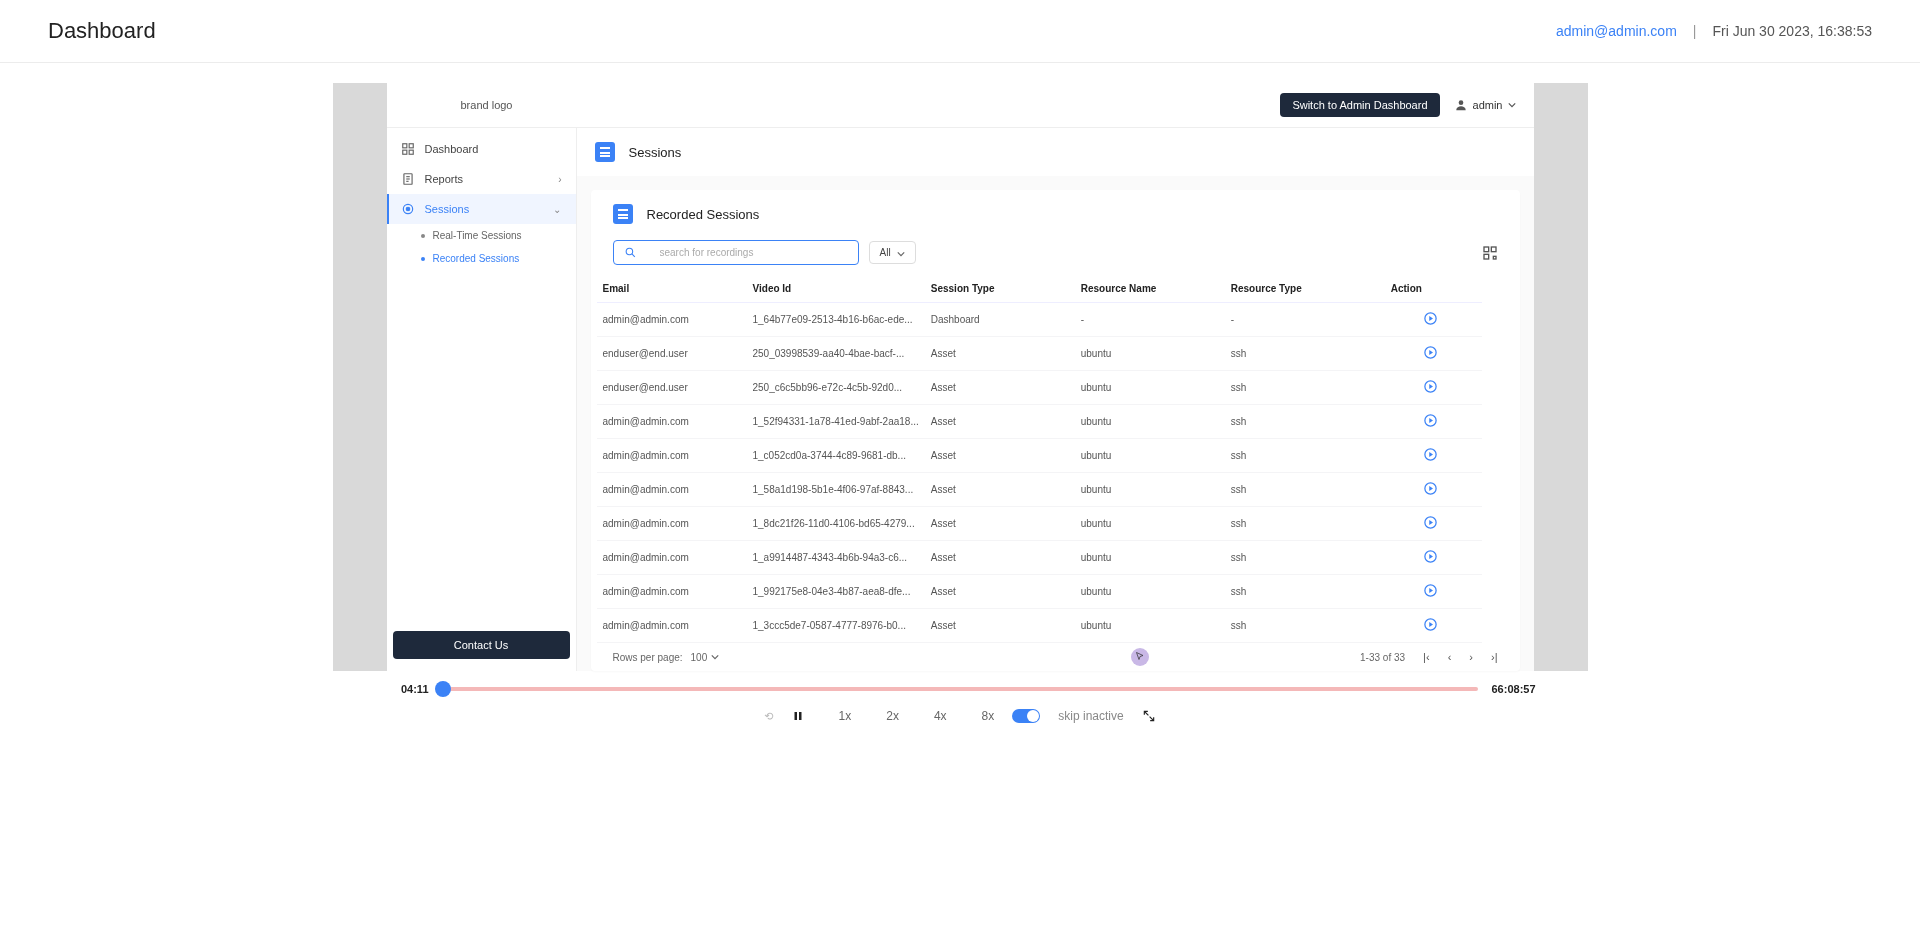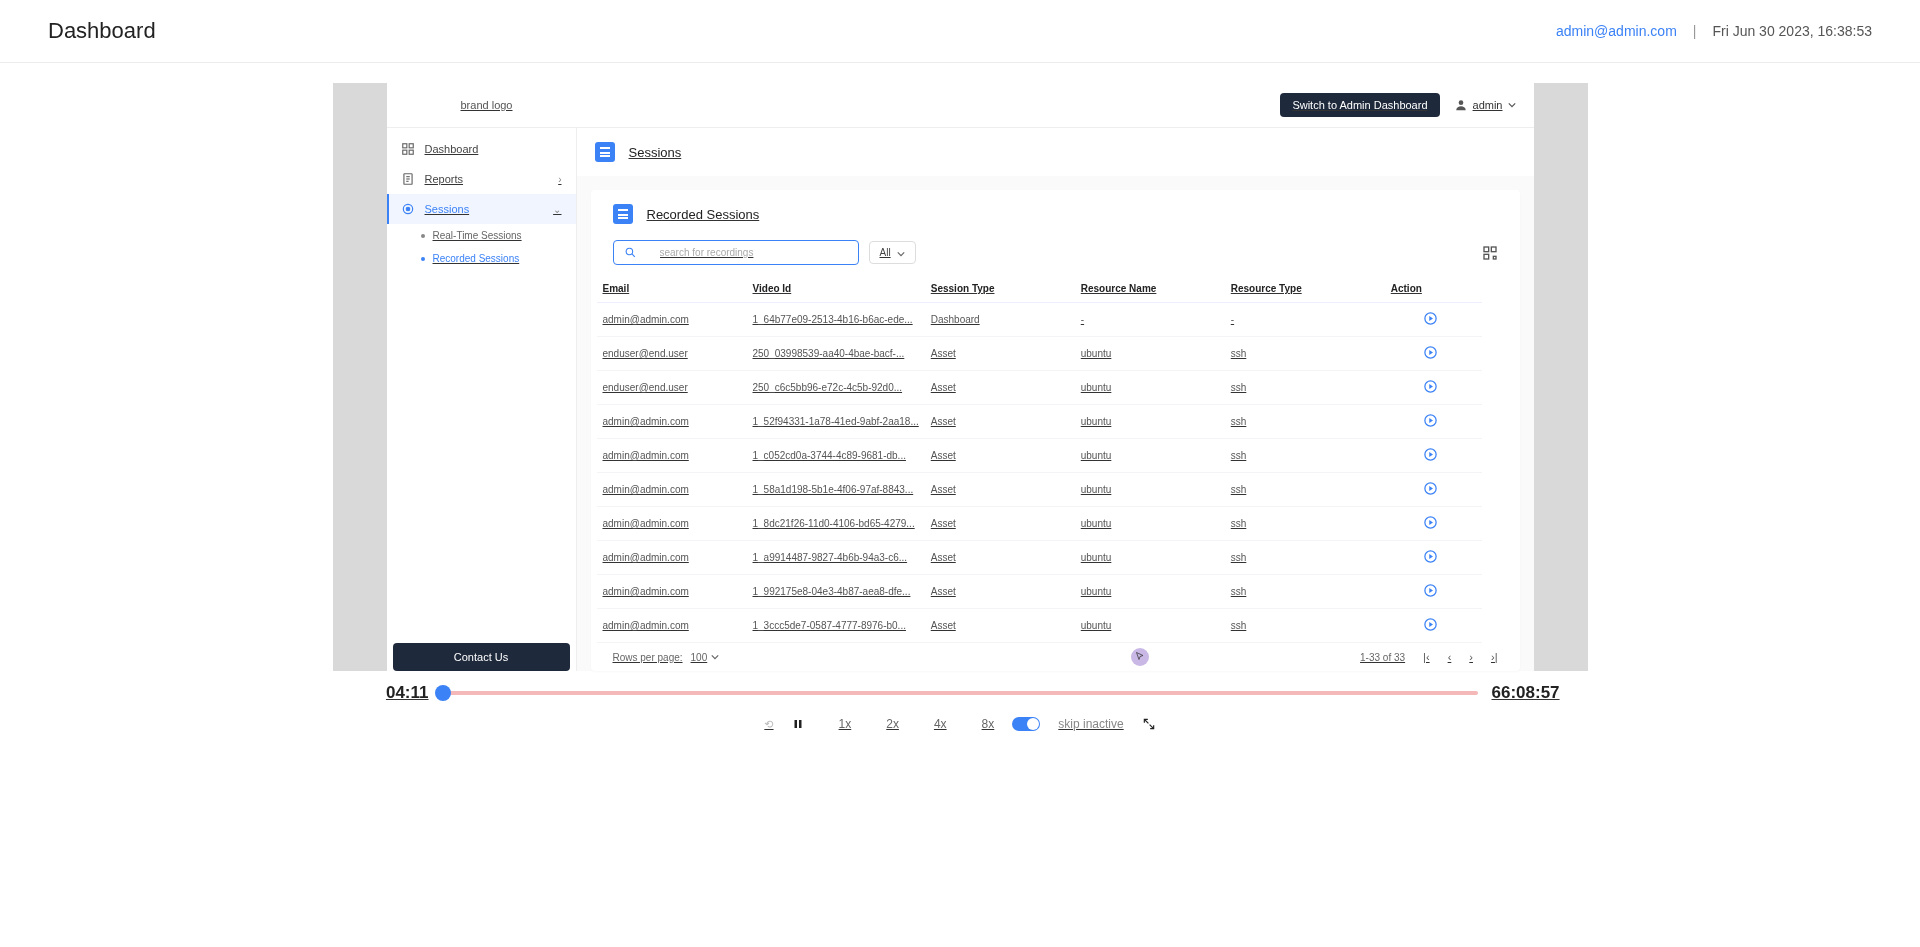--- a/index.html
+++ b/index.html
@@ -11,21 +11,21 @@
   padding: 18px 48px 18px 48px; border-bottom: 1px solid #ececec;
 }
 .top-title { font-size: 22px; font-weight: 400; color: #222; }
 .top-right { display: flex; align-items: center; gap: 16px; font-size: 14px; }
 .top-email { color: #3b82f6; }
 .top-sep { color: #999; }
 .top-date { color: #555; }
 
 
 .stage-wrap { padding-top: 20px; display: flex; justify-content: center; }
-.stage-outer { width: 1255px; text-decoration: underline; }
+.stage-outer { width: 1255px; }
 .stage-grey { background: #d9d9d9; padding: 0 54px; }
 .inner-app { background: #fff; min-height: 560px; position: relative; }
 
 
 .app-header {
   display: flex; justify-content: space-between; align-items: center;
   padding: 10px 18px; border-bottom: 1px solid #eee;
 }
 .brand { font-size: 11px; color: #555; padding-left: 56px; }
 .app-header-right { display: flex; align-items: center; gap: 14px; }
@@ -43,21 +43,21 @@
   display: flex; align-items: center; gap: 10px; padding: 8px 14px;
   font-size: 11px; color: #444; cursor: pointer;
 }
 .side-item .chev { margin-left: auto; font-size: 10px; color: #888; }
 .side-item.active { background: #f0f5ff; color: #3b82f6; border-left: 2px solid #3b82f6; padding-left: 12px; }
 .side-sub { padding: 6px 14px 6px 34px; font-size: 10px; color: #666; display:flex; align-items:center; gap:8px; cursor:pointer;}
 .side-sub.active { color: #3b82f6; }
 .side-sub .dot { width:4px;height:4px;border-radius:50%;background:#888; }
 .side-sub.active .dot { background:#3b82f6; }
 .contact-btn {
-  position: absolute; bottom: 0; left: 6px; right: 6px;
+  position: absolute; bottom: 12px; left: 6px; right: 6px;
   background: #1e293b; color: #fff; font-size: 11px; text-align: center;
   padding: 8px 0; border-radius: 4px; cursor:pointer;
 }
 
 .main { flex: 1; background: #fafafa; padding: 0; }
 .main-head { display: flex; align-items: center; gap: 14px; padding: 14px 18px; background:#fff; }
 .head-icon { width: 20px; height: 20px; background: #3b82f6; border-radius: 3px; display:flex;align-items:center;justify-content:center; }
 .head-icon .lines { width:10px;height:10px;border-top:2px solid #fff;border-bottom:2px solid #fff; position:relative;}
 .head-icon .lines::before{content:"";position:absolute;top:3px;left:0;right:0;height:2px;background:#fff;}
 .main-head-title { font-size: 13px; font-weight: 500; color: #222; }
@@ -90,21 +90,21 @@
 .rpp { display:flex;align-items:center;gap:8px; }
 .rpp-sel { display:flex;align-items:center;gap:4px; cursor:pointer;}
 .pager { margin-left:auto; display:flex; align-items:center; gap:18px; }
 .pager .nav { cursor:pointer; color:#555; font-size:11px;}
 .cursor-blob { position:absolute; left:540px; top:50%; transform:translateY(-50%); width:18px;height:18px;border-radius:50%;background:#c9b8e6; display:flex;align-items:center;justify-content:center;}
 .cursor-blob svg{width:12px;height:12px;}
 
 
 .player-bar { background:#fff; padding:12px 0 4px 0; }
 .time-row { display:flex; align-items:center; gap:14px; padding:0 40px; }
-.time-label { font-size:17px; font-weight:600; color:#222; width:56px; text-align:right;}
+.time-label { font-size:11px; font-weight:600; color:#222; width:56px; text-align:right;}
 .time-label.right{text-align:left;}
 .prog-wrap { flex:1; position:relative; height:8px; }
 .prog-track { position:absolute; left:0; right:0; top:50%; height:4px; background:#f4b8b8; border-radius:2px; transform:translateY(-50%);}
 .prog-knob { position:absolute; left:0; top:50%; width:16px;height:16px; background:#3b82f6; border-radius:50%; transform:translate(-50%,-50%); }
 
 .controls-row { display:flex; justify-content:center; align-items:center; gap:18px; padding:14px 0 12px 0; font-size:12px; color:#666; }
 .ctrl { cursor:pointer; }
 .speed { font-size:12px;margin-left:17px; }
 .toggle { width:28px;height:14px;background:#3b82f6;border-radius:7px; position:relative; cursor:pointer;}
 .toggle .knob{position:absolute;right:1px;top:1px;width:12px;height:12px;background:#fff;border-radius:50%;}
@@ -333,21 +333,21 @@
                       <td>ssh</td>
                       <td class="action"><span class="play-ic">
                           <svg viewBox="0 0 24 24" fill="none" stroke="#3b82f6" stroke-width="2">
                             <circle cx="12" cy="12" r="9"></circle>
                             <path d="M10 8l6 4-6 4z" fill="#3b82f6" stroke="none"></path>
                           </svg>
                         </span></td>
                     </tr>
                     <tr>
                       <td>admin@admin.com</td>
-                      <td>1_a9914487-9827-4b6b-94a3-c6...</td>
+                      <td>1_a9914487-4343-4b6b-94a3-c6...</td>
                       <td>Asset</td>
                       <td>ubuntu</td>
                       <td>ssh</td>
                       <td class="action"><span class="play-ic">
                           <svg viewBox="0 0 24 24" fill="none" stroke="#3b82f6" stroke-width="2">
                             <circle cx="12" cy="12" r="9"></circle>
                             <path d="M10 8l6 4-6 4z" fill="#3b82f6" stroke="none"></path>
                           </svg>
                         </span></td>
                     </tr>

